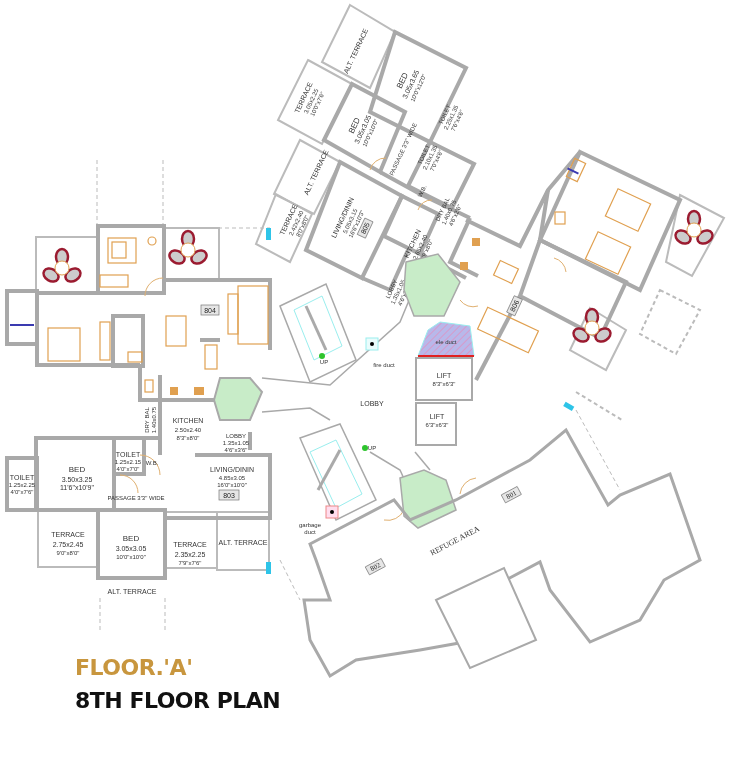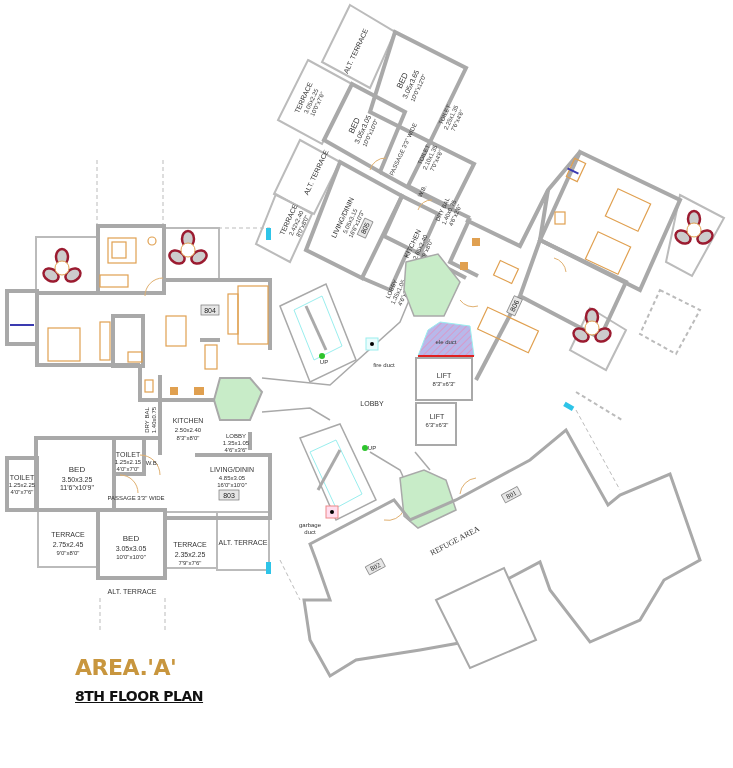--- a/index.html
+++ b/index.html
@@ -5,21 +5,21 @@
   html,body{margin:0;padding:0;background:#ffffff;}
   body{width:733px;height:768px;position:relative;overflow:hidden;font-family:"Liberation Sans",sans-serif;}
   #plan{position:absolute;left:0;top:0;width:733px;height:768px;}
   .lbl{font-family:"Liberation Sans",sans-serif;fill:#333;font-size:7px;text-anchor:middle;}
   .lbl-sm{font-size:6px;}
   .lbl-md{font-size:8px;}
   .unitno{font-family:"Liberation Sans",sans-serif;font-size:7px;fill:#222;text-anchor:middle;}
   .serif{font-family:"Liberation Serif",serif;}
   .title{position:absolute;left:75px;}
   .title-bldg{top:655px;font-family:"DejaVu Sans",sans-serif;font-weight:bold;font-size:22px;color:#c8963e;letter-spacing:-0.5px;}
-  .title-floor{top:688px;font-family:"DejaVu Sans",sans-serif;font-weight:bold;font-size:14px;color:#111;letter-spacing:-0.5px;text-decoration:underline;}
+  .title-floor{top:688px;font-family:"DejaVu Sans",sans-serif;font-weight:bold;font-size:22px;color:#111;letter-spacing:-0.5px;}
 </style>
 </head>
 <body>
 
 <svg id="plan" viewBox="0 0 733 768" xmlns="http://www.w3.org/2000/svg">
   <defs>
     <pattern id="hatch" width="5" height="5" patternUnits="userSpaceOnUse" patternTransform="rotate(45)">
       <rect width="5" height="5" fill="#b8b8ea"></rect>
       <line x1="0" y1="0" x2="0" y2="5" stroke="#e090c0" stroke-width="1.5"></line>
     </pattern>
@@ -361,14 +361,14 @@
     <g transform="translate(376,568) rotate(-28)">
       <rect x="-9" y="-6" width="18" height="9" fill="#e6e6e6" stroke="#777" stroke-width="0.7"></rect>
       <text class="unitno serif" x="0" y="1">802</text>
     </g>
     <g transform="translate(456,543) rotate(-28)">
       <text class="lbl serif lbl-md" x="0" y="0">REFUGE AREA</text>
     </g>
   </g>
 </svg>
 
-<div class="title title-bldg">AREA.'A'</div>
+<div class="title title-bldg">FLOOR.'A'</div>
 <div class="title title-floor">8TH FLOOR PLAN</div>
 
 </body></html>

